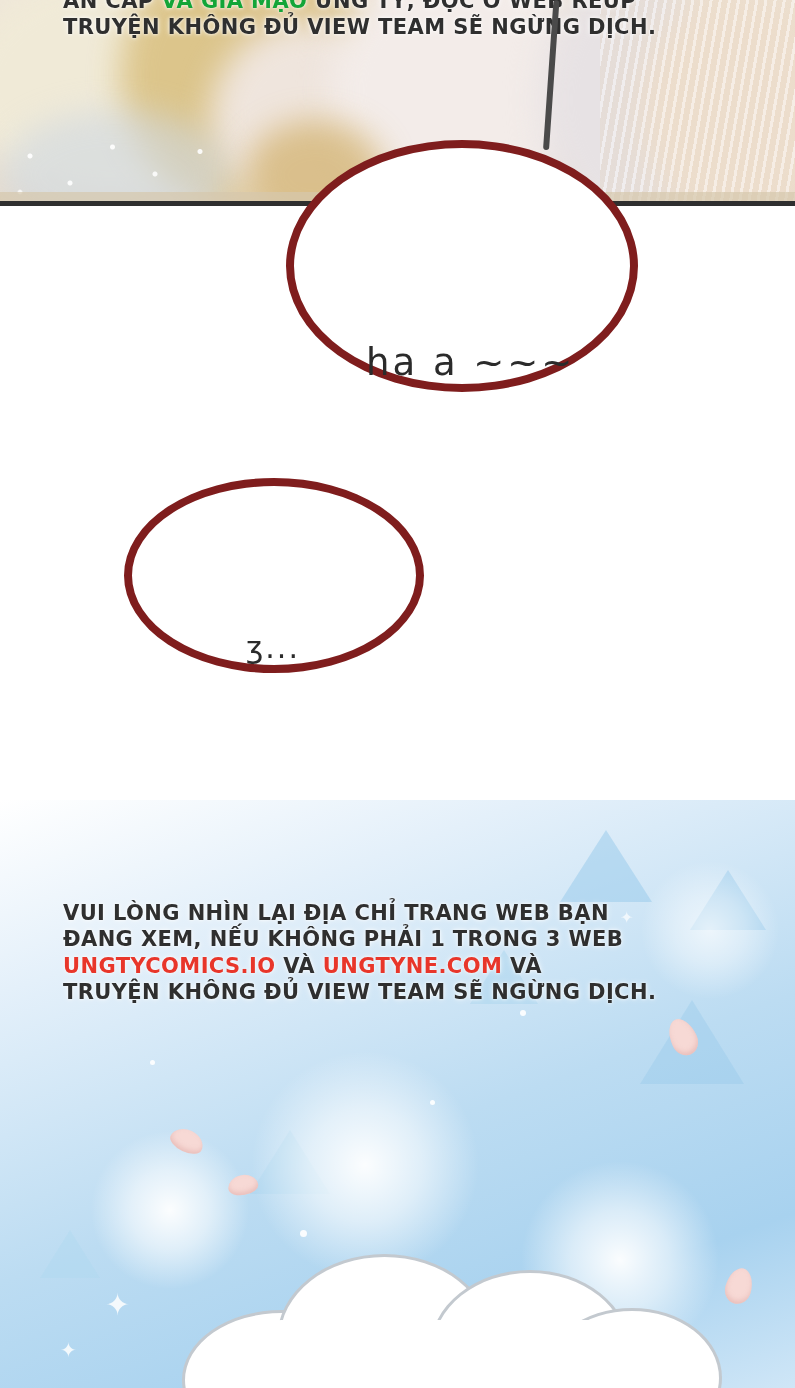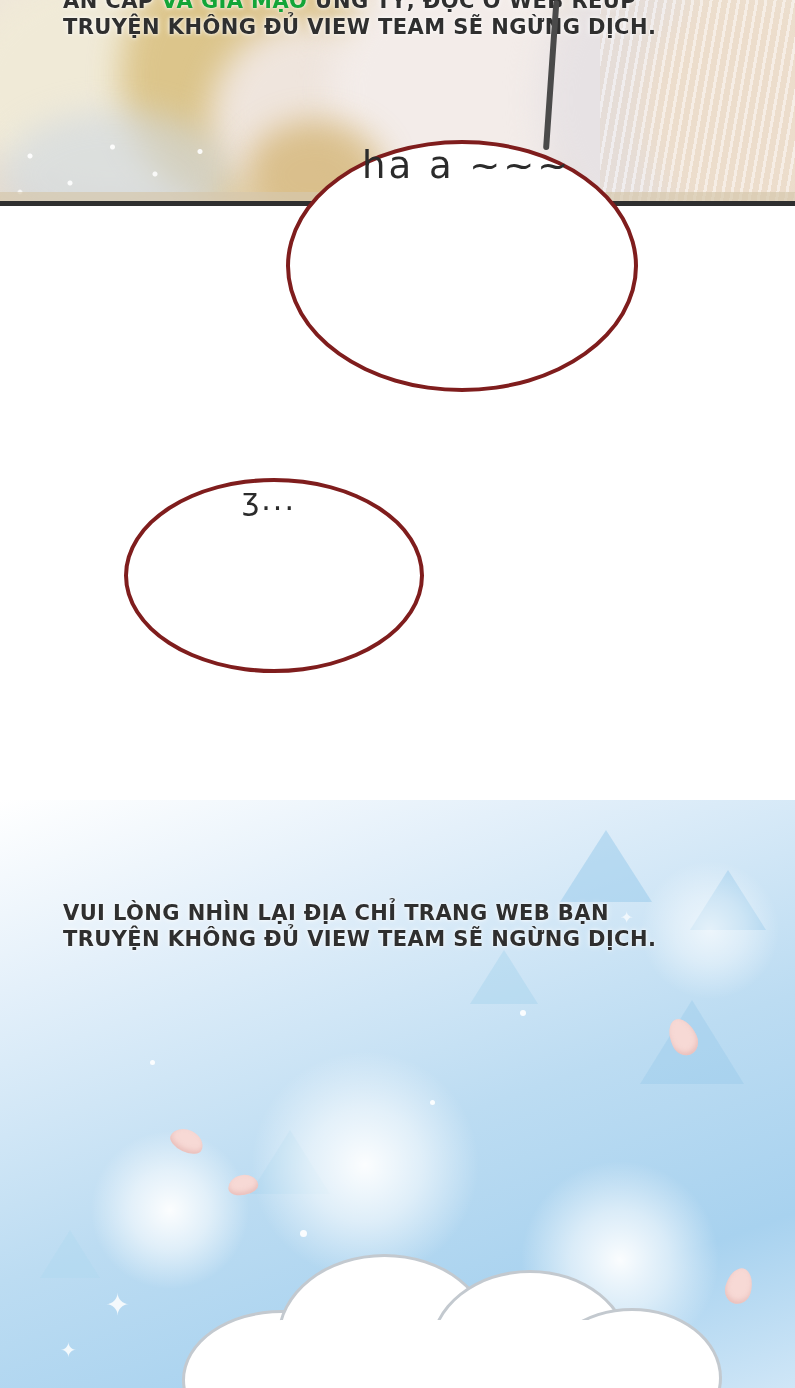--- a/index.html
+++ b/index.html
@@ -101,26 +101,26 @@
   .panel-white {
     position: absolute;
     left: 0;
     top: 206px;
     width: 795px;
     height: 594px;
     background: #ffffff;
   }
   .bubble {
     position: absolute;
-    border: 4px solid #7f1d1d;
+    border: 8px solid #7f1d1d;
     border-radius: 50%;
     background: #ffffff;
     box-sizing: border-box;
     display: flex;
-    align-items: flex-start;
+    align-items: flex-end;
   }
   .bubble-text {
     font-family: "DejaVu Sans", sans-serif;
     color: #2b2b2b;
     white-space: nowrap;
   }
   .bubble-a {
     left: 286px;
     top: -66px;
     width: 352px;
@@ -320,20 +320,26 @@
     <div class="dot d1"></div>
     <div class="dot d2"></div>
     <div class="dot d3"></div>
     <div class="dot d4"></div>
 
     <div class="wm wm-bottom">
       <div class="line">
         <span>VUI LÒNG NHÌN LẠI ĐỊA CHỈ TRANG WEB BẠN</span>
       </div>
       <div class="line">
+        <span>ĐANG XEM, NẾU KHÔNG PHẢI 1 TRONG 3 WEB</span>
+      </div>
+      <div class="line">
+        <span class="red">UNGTYCOMICS.IO</span><span> VÀ </span><span class="red">UNGTYNE.COM</span><span> VÀ</span>
+      </div>
+      <div class="line">
         <span>TRUYỆN KHÔNG ĐỦ VIEW TEAM SẼ NGỪNG DỊCH.</span>
       </div>
     </div>
 
     <div class="cloud-bubble">
       <div class="cloud-lobe cl1"></div>
       <div class="cloud-lobe cl2"></div>
       <div class="cloud-lobe cl3"></div>
       <div class="cloud-lobe cl4"></div>
       <div class="cloud-fill"></div>

